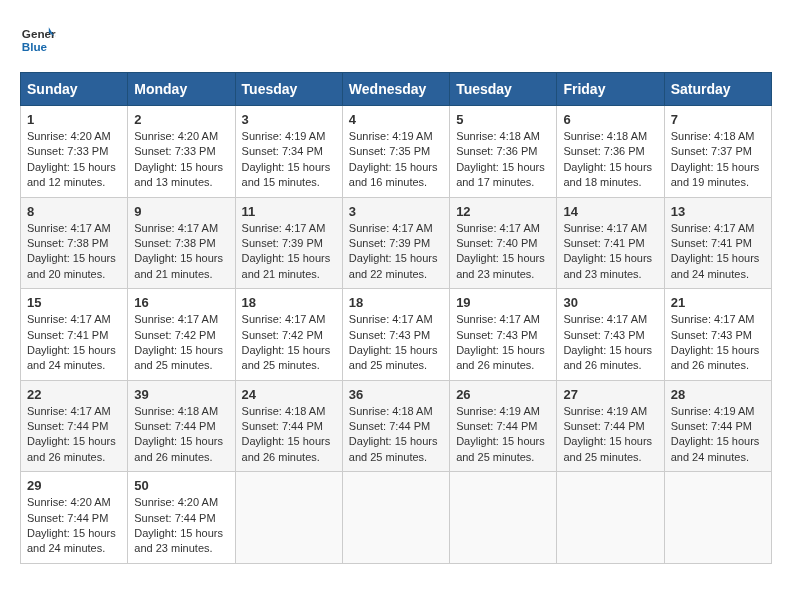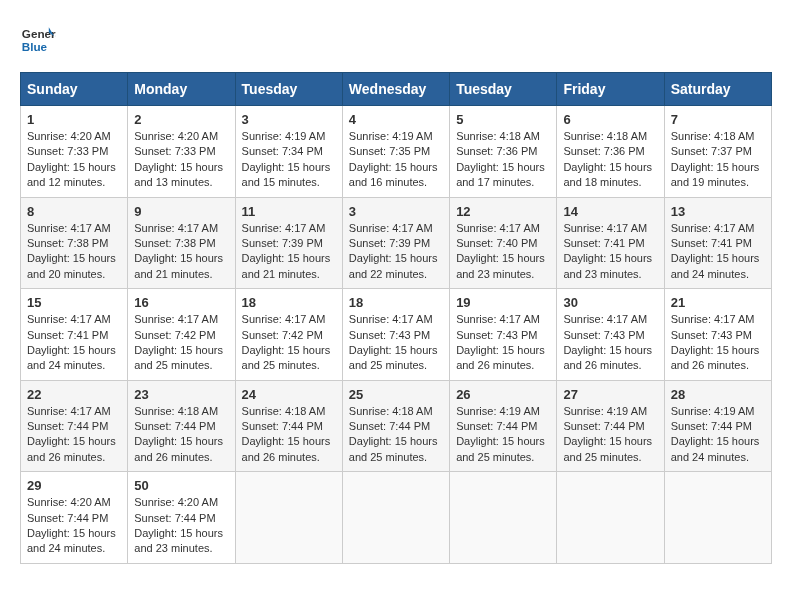--- a/index.html
+++ b/index.html
@@ -263,35 +263,35 @@
       </tr>
       <tr>
         <td>
           <span class="day-number">22</span>
           <div class="day-info" style="white-space: pre-line;">Sunrise: 4:17 AM
 Sunset: 7:44 PM
 Daylight: 15 hours
 and 26 minutes.</div>
         </td>
         <td>
-          <span class="day-number">23</span>
+          <span class="day-number">39</span>
           <div class="day-info" style="white-space: pre-line;">Sunrise: 4:18 AM
 Sunset: 7:44 PM
 Daylight: 15 hours
 and 26 minutes.</div>
         </td>
         <td>
           <span class="day-number">24</span>
           <div class="day-info" style="white-space: pre-line;">Sunrise: 4:18 AM
 Sunset: 7:44 PM
 Daylight: 15 hours
 and 26 minutes.</div>
         </td>
         <td>
-          <span class="day-number">25</span>
+          <span class="day-number">36</span>
           <div class="day-info" style="white-space: pre-line;">Sunrise: 4:18 AM
 Sunset: 7:44 PM
 Daylight: 15 hours
 and 25 minutes.</div>
         </td>
         <td>
           <span class="day-number">26</span>
           <div class="day-info" style="white-space: pre-line;">Sunrise: 4:19 AM
 Sunset: 7:44 PM
 Daylight: 15 hours

